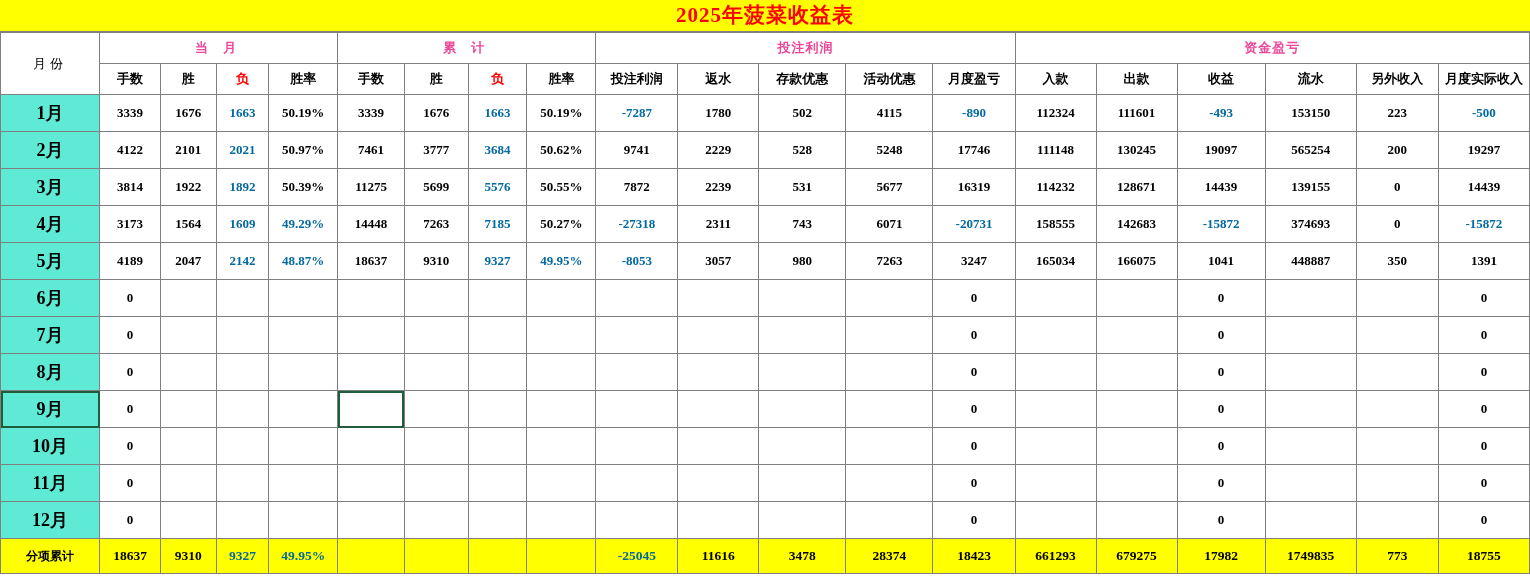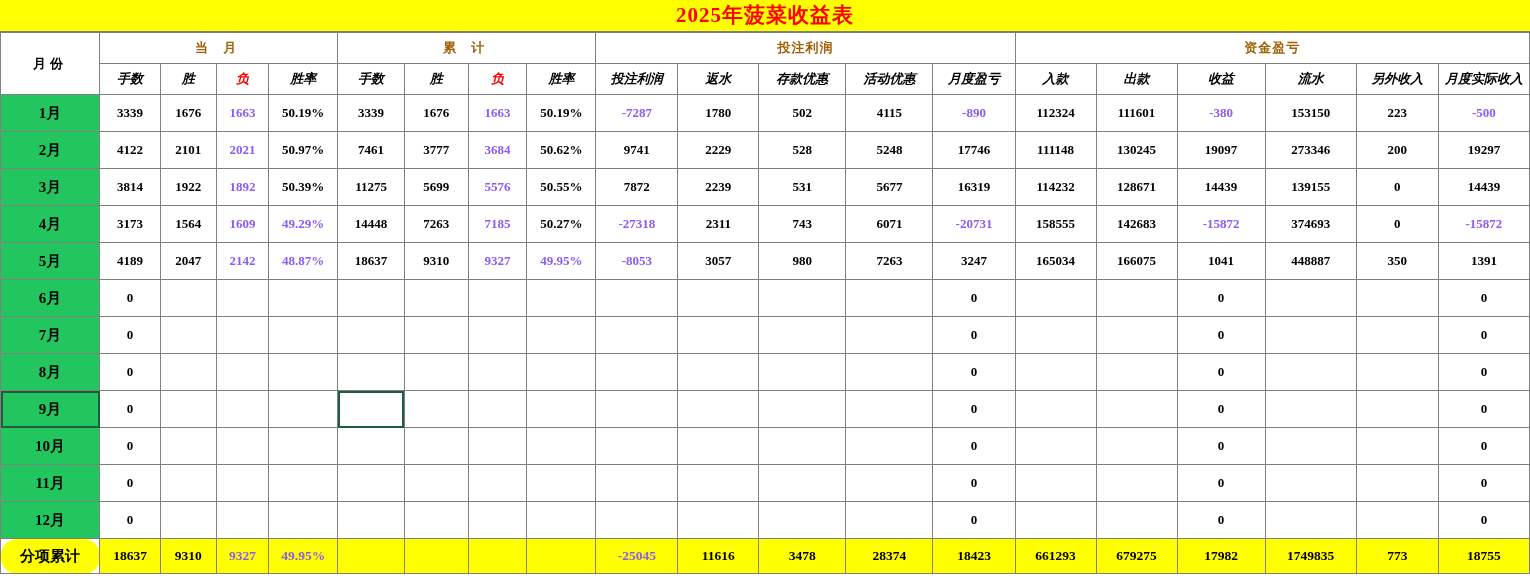--- a/index.html
+++ b/index.html
@@ -85,46 +85,45 @@
     white-space: nowrap;
     background: #ffffff;
   }
   
   .hdr-group {
     background: #eeeee0;
     font-weight: bold;
     font-size: 15px;
     height: 30px;
     letter-spacing: 6px;
-    color: #a16207;
+    color: #ec4899;
   }
   .hdr-group.tight { letter-spacing: 1px; }
   .hdr-sub {
     background: #eeeee0;
     font-weight: bold;
     font-size: 12.5px;
     height: 30px;
-    font-style: italic;
   }
   .hdr-month {
     background: #eeeee0;
-    font-weight: bold;
+    font-weight: normal;
     font-size: 15px;
     letter-spacing: 4px;
     margin-top: 12px;
   }
   .hdr-red { color: #ff0000; }
 
   tr.data-row td { height: 36px; background: #ffffff; font-weight: bold; }
   tr.data-row td.month-cell {
-    background: #22c55e;
+    background: #5eead4;
     font-weight: bold;
-    font-size: 15px;
-  }
-  td.neg { color: #8b5cf6; }
+    font-size: 18px;
+  }
+  td.neg { color: #0369a1; }
   td.gray { background: #d9d9d9; }
   td.sel {
     outline: 2px solid #1f5c3d;
     outline-offset: -2px;
     position: relative;
   }
   td.sel::after {
     content: "";
     position: absolute;
     right: -3px;
@@ -133,23 +132,22 @@
     height: 5px;
     background: #1f5c3d;
   }
   tr.total-row td {
     background: #ffff00;
     font-weight: bold;
     height: 34px;
     font-size: 13.5px;
   }
   tr.total-row td.label {
-    font-size: 15px;
+    font-size: 12px;
     letter-spacing: 0px;
-    border-radius: 16px;
   }
   td.monthsel {
     outline: 2px solid #1f5c3d;
     outline-offset: -2px;
   }
 </style>
 </head>
 <body>
 
 <div class="sheet">
@@ -231,21 +229,21 @@
           <td>1676</td>
           <td class="neg">1663</td>
           <td>50.19%</td>
           <td class="neg">-7287</td>
           <td>1780</td>
           <td>502</td>
           <td>4115</td>
           <td class="neg">-890</td>
           <td>112324</td>
           <td>111601</td>
-          <td class="neg">-380</td>
+          <td class="neg">-493</td>
           <td>153150</td>
           <td>223</td>
           <td class="neg">-500</td>
         </tr>
         <tr class="data-row">
           <td class="month-cell">2月</td>
           <td>4122</td>
           <td>2101</td>
           <td class="neg">2021</td>
           <td>50.97%</td>
@@ -254,21 +252,21 @@
           <td class="neg">3684</td>
           <td>50.62%</td>
           <td>9741</td>
           <td>2229</td>
           <td>528</td>
           <td>5248</td>
           <td>17746</td>
           <td>111148</td>
           <td>130245</td>
           <td>19097</td>
-          <td>273346</td>
+          <td>565254</td>
           <td>200</td>
           <td>19297</td>
         </tr>
         <tr class="data-row">
           <td class="month-cell">3月</td>
           <td>3814</td>
           <td>1922</td>
           <td class="neg">1892</td>
           <td>50.39%</td>
           <td>11275</td>

